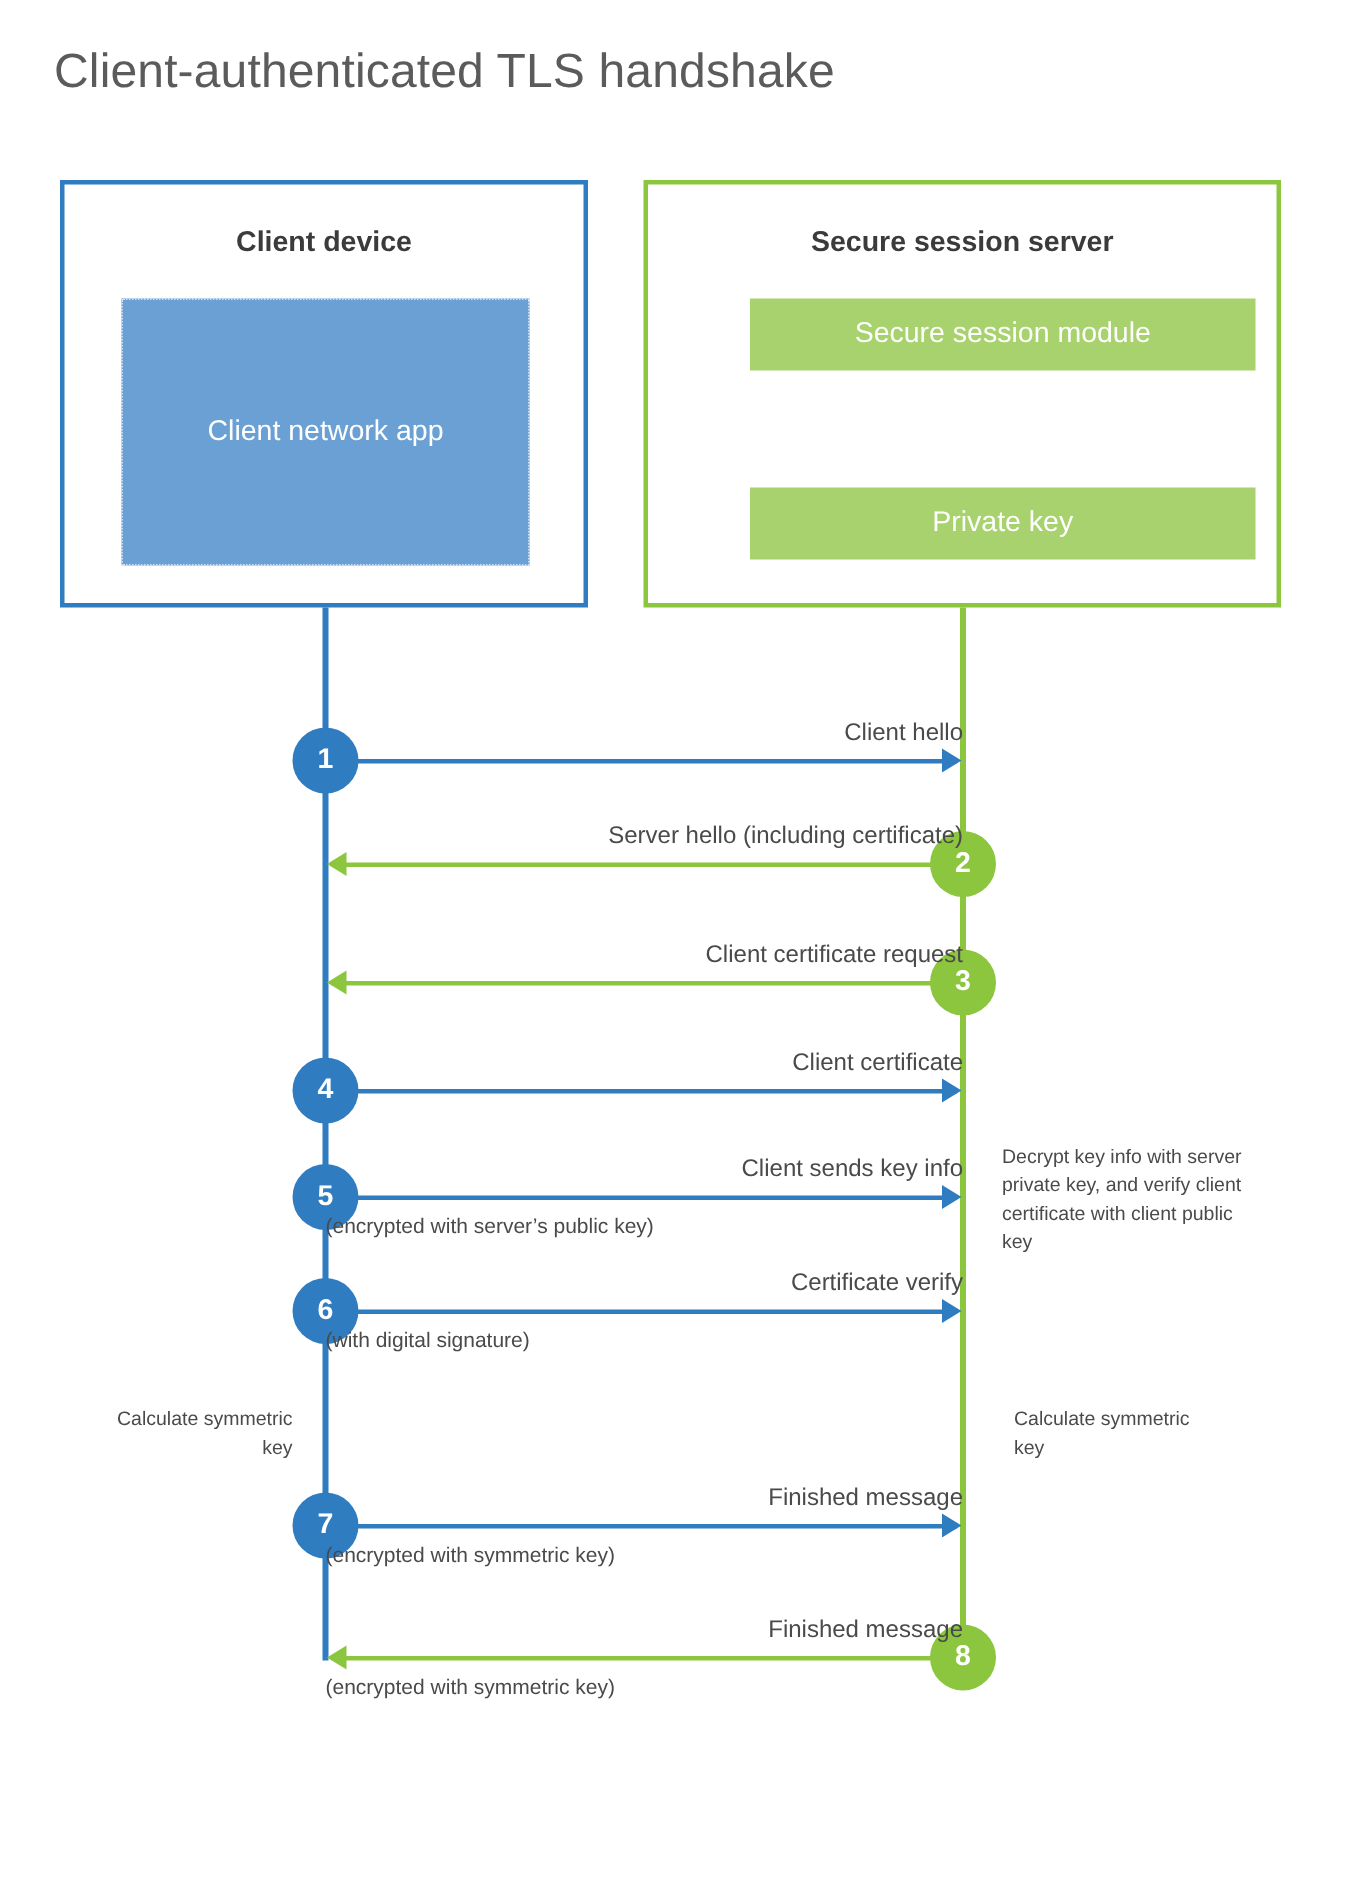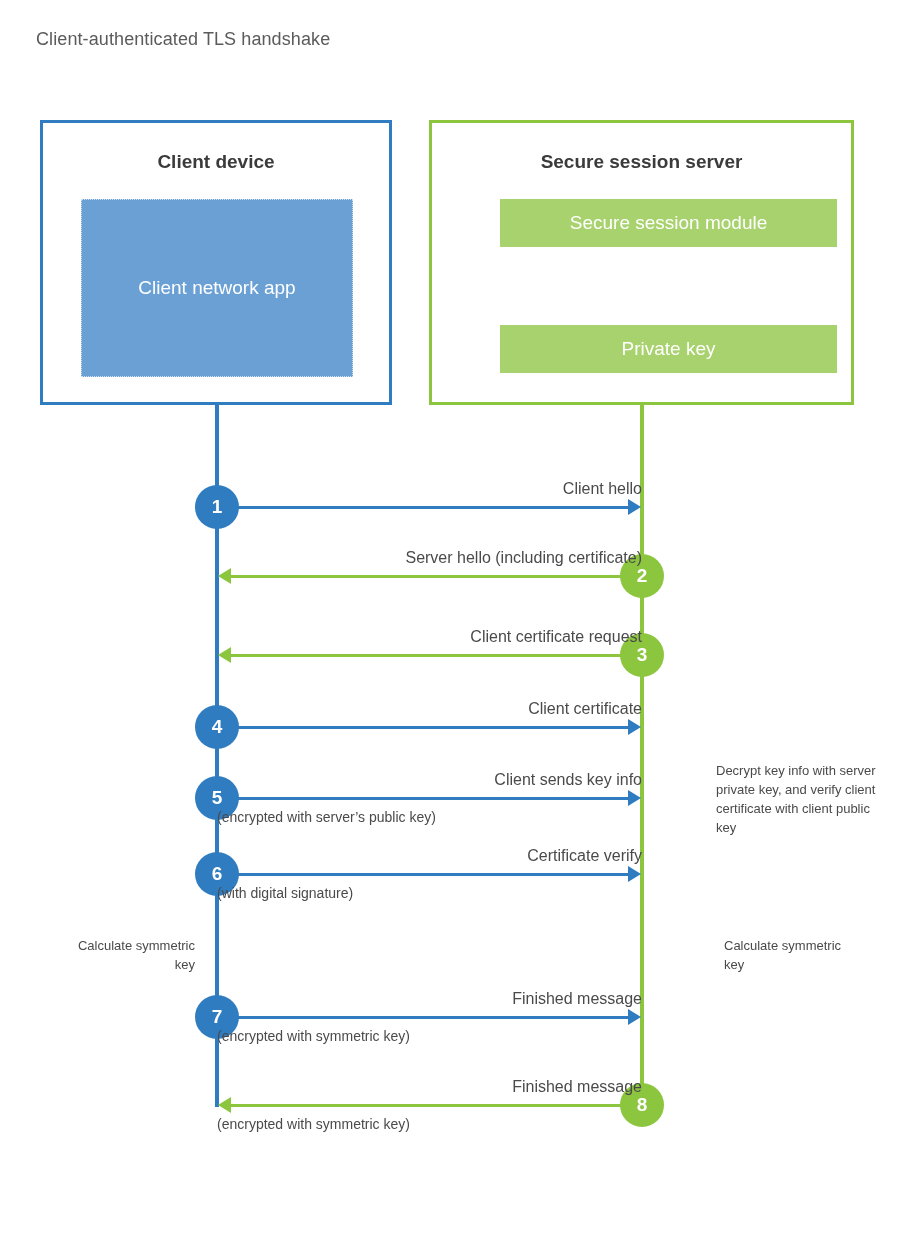--- a/index.html
+++ b/index.html
@@ -19,21 +19,21 @@
     position: absolute;
     left: 0; top: 0;
     width: 900px;
     height: 1256px;
   }
 
   .page-title {
     position: absolute;
     left: 36px;
     top: 29px;
-    font-size: 18px;
+    font-size: 32px;
     font-weight: 400;
     color: #5b5b5b;
     letter-spacing: 0.1px;
     white-space: nowrap;
   }
 
   
   .party-box {
     position: absolute;
     background: #ffffff;
@@ -156,21 +156,21 @@
     white-space: nowrap;
   }
 
   .side-note {
     position: absolute;
     font-size: 13px;
     line-height: 1.45;
     color: #4a4a4a;
   }
   .side-note.left-note { text-align: right; }
-  .side-note.right-note { text-align: left; margin-left: 48px; }
+  .side-note.right-note { text-align: left; }
 </style>
 </head>
 <body>
 
 <div id="diagram">
 
   <div class="page-title">Client-authenticated TLS handshake</div>
 
   <div class="party-box client">
     <div class="party-title">Client device</div>

